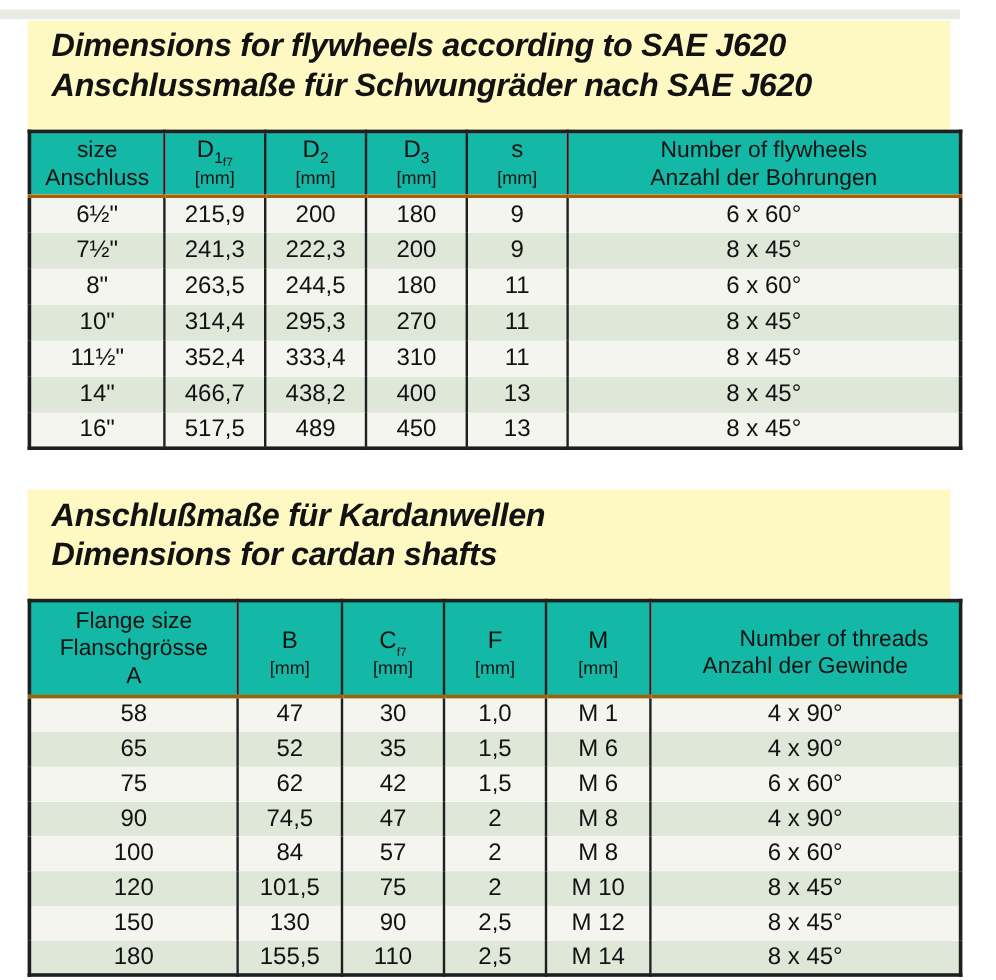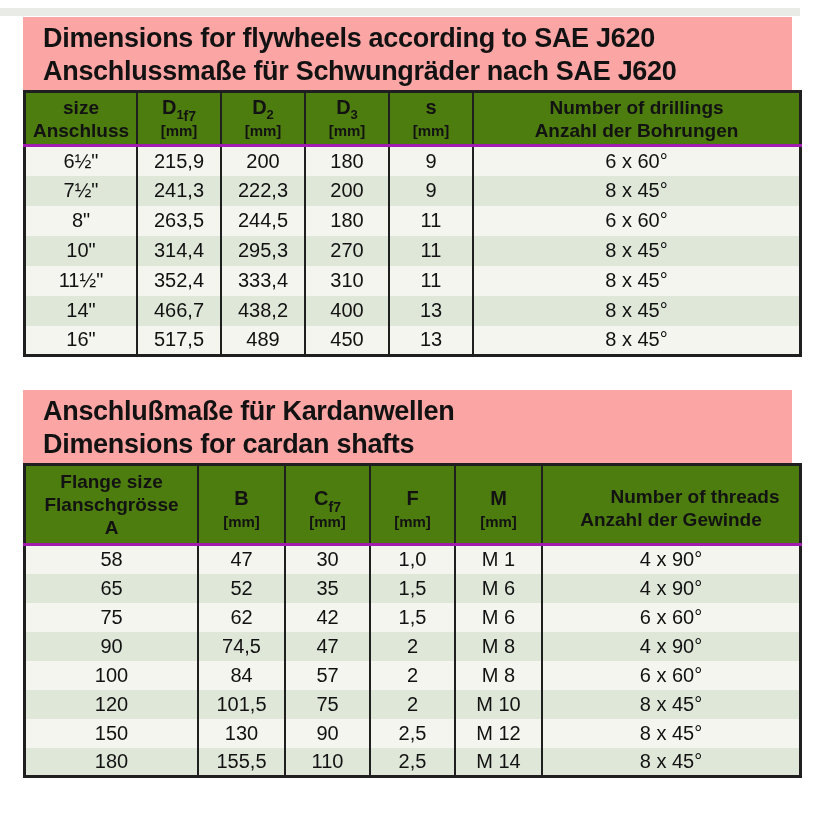--- a/index.html
+++ b/index.html
@@ -20,22 +20,23 @@
     top: 8px; left: 0;
     width: 800px; height: 8px;
     background: #e9ebe6;
   }
   .content {
     position: absolute;
     left: 23px; top: 17px;
     width: 769px;
   }
   .panel-title {
-    background: #fca5a5;
-    padding: 5px 6px 2px 20px;
+    background: #fef9c3;
+    padding: 5px 6px 20px 20px;
+    font-style: italic;
   }
   .panel-title .t-line {
     font-size: 27px;
     font-weight: bold;
     line-height: 33px;
     letter-spacing: -0.3px;
     white-space: nowrap;
   }
   table.dim-table {
     border-collapse: collapse;
@@ -45,23 +46,23 @@
   }
   table.dim-table th, table.dim-table td {
     border-left: 2px solid #1f1f1f;
     padding: 0;
     text-align: center;
     vertical-align: middle;
     overflow: hidden;
   }
   table.dim-table th:first-child, table.dim-table td:first-child { border-left: none; }
   table.dim-table thead th {
-    border-bottom: 3px solid #a21caf;
-    background: #4d7c0f;
-    font-weight: bold;
+    border-bottom: 3px solid #a16207;
+    background: #14b8a6;
+    font-weight: normal;
     font-size: 19px;
     line-height: 23px;
   }
   
   .t1 .c1 { width: 110px; }
   .t1 .c2 { width: 82px; }
   .t1 .c3 { width: 82px; }
   .t1 .c4 { width: 82px; }
   .t1 .c5 { width: 82px; }
   .t1 .c6 { width: 325px; }
@@ -85,21 +86,21 @@
     display: flex;
     flex-direction: column;
     justify-content: space-between;
     height: 100%;
     box-sizing: border-box;
     padding: 3px 0 2px 0;
   }
   .t2 .sym-stack { padding: 14px 0 4px 0; }
   .sym-line { font-size: 20px; }
   .sym-line sub { font-size: 13px; line-height: 0; }
-  .sym-line .subsub { font-size: 14px; position: relative; top: 2px; text-align: right; }
+  .sym-line .subsub { font-size: 10px; position: relative; top: 2px; text-align: right; }
   .unit-line { font-size: 15px; }
   .hdr-top { padding-top: 6px; margin-left: 48px; }
   .gap { height: 33px; }
   .section { margin: 0; }
 </style>
 </head>
 <body>
 
 <div class="page">
   <div class="top-strip"></div>
@@ -136,21 +137,21 @@
                 <div class="unit-line">[mm]</div>
               </div>
             </th>
             <th class="c5">
               <div class="sym-stack">
                 <div class="sym-line"><span>s</span><sub><span></span><span class="subsub"></span></sub></div>
                 <div class="unit-line">[mm]</div>
               </div>
             </th>
             <th class="c6">
-              <div>Number of drillings</div>
+              <div>Number of flywheels</div>
               <div>Anzahl der Bohrungen</div>
             </th>
           </tr>
         </thead>
         <tbody>
             <tr>
               <td>6½"</td>
               <td>215,9</td>
               <td>200</td>
               <td>180</td>

